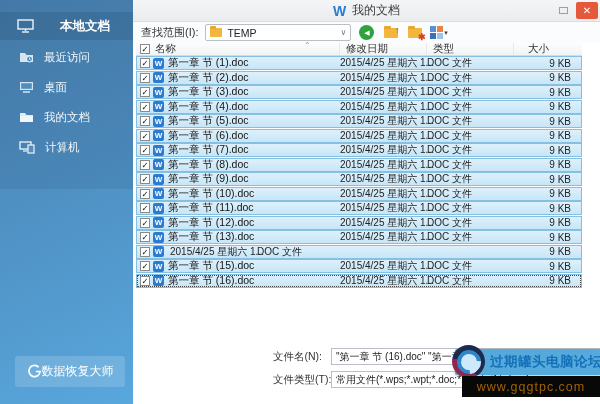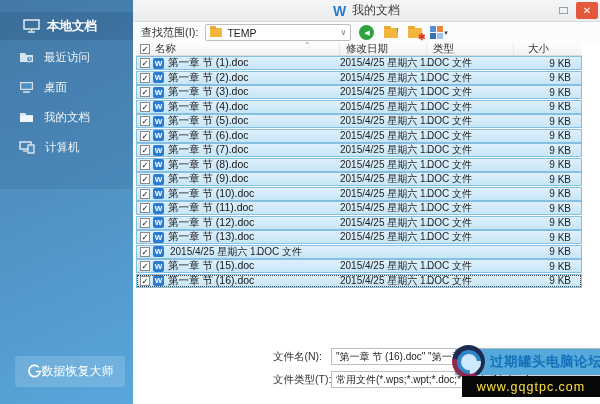--- a/index.html
+++ b/index.html
@@ -6,22 +6,22 @@
   html,body { width:600px; height:404px; overflow:hidden;
     font-family:"Liberation Sans","DejaVu Sans",sans-serif; }
   .window { position:relative; width:600px; height:404px; background:#fff; display:flex; }
 
   
   .sidebar { position:relative; flex:0 0 133px; width:133px;
     background:linear-gradient(155deg,#4a82b0 0%,#4f90c2 45%,#58a7dd 100%); color:#fff; }
   .sidebar-shade { position:absolute; top:0; left:0; right:0; height:190px;
     background:rgba(21,52,84,0.10); border-bottom:1px solid rgba(255,255,255,0.08); }
   .sidebar-header { position:absolute; top:12px; left:0; right:0; height:28px;
-    background:rgba(18,48,78,0.16); display:flex; align-items:center; gap:7px;
-    padding-left:23px; font-size:12.5px; font-weight:bold; cursor:pointer; }
+    background:rgba(18,48,78,0.16); display:flex; align-items:center; gap:26px;
+    padding-left:17px; font-size:12.5px; font-weight:bold; cursor:pointer; }
   .sidebar-nav { position:absolute; top:42px; left:0; right:0; }
   .nav-item { height:30px; display:flex; align-items:center; gap:10px; padding-left:19px;
     font-size:11.5px; color:rgba(255,255,255,0.93); cursor:pointer; }
   .nav-item svg, .sidebar-header svg { flex:0 0 auto; opacity:.92; }
   .recovery-btn { position:absolute; left:15px; bottom:17px; width:110px; height:31px;
     border:none; border-radius:3px; background:rgba(255,255,255,0.16); color:#fff;
     display:flex; align-items:center; justify-content:center; font-size:12px;
     font-family:inherit; cursor:pointer; }
 
   
@@ -107,21 +107,21 @@
     background:#55a9db; border-radius:2px; display:flex; align-items:center;
     box-shadow:0 1px 3px rgba(0,0,0,0.25); }
   .wm-text { margin-left:35px; font-size:13.5px; font-weight:bold; color:#1470b8;
     letter-spacing:0.5px; white-space:nowrap; }
   .wm-logo { position:absolute; left:319px; top:345px; width:33px; height:33px;
     border-radius:50%; background:conic-gradient(from 150deg,#8e2850 0 130deg,#1d2b4e 0 360deg);
     display:flex; align-items:center; justify-content:center; }
   .wm-logo-inner { width:24px; height:24px; border-radius:50%; background:#cdeafd;
     border:4px solid #2f86c8; border-right-color:#cdeafd; transform:rotate(40deg); }
   .wm-black { position:absolute; left:329px; top:376px; width:138px; height:21px;
-    background:#080808; color:#fde047; font-size:12.5px; letter-spacing:1px; display:flex;
+    background:#080808; color:#a16207; font-size:12.5px; letter-spacing:1px; display:flex;
     align-items:center; justify-content:center; }
 </style>
 </head>
 <body>
 
 <div class="window">
 
   <aside class="sidebar">
     <div class="sidebar-shade"></div>
 

